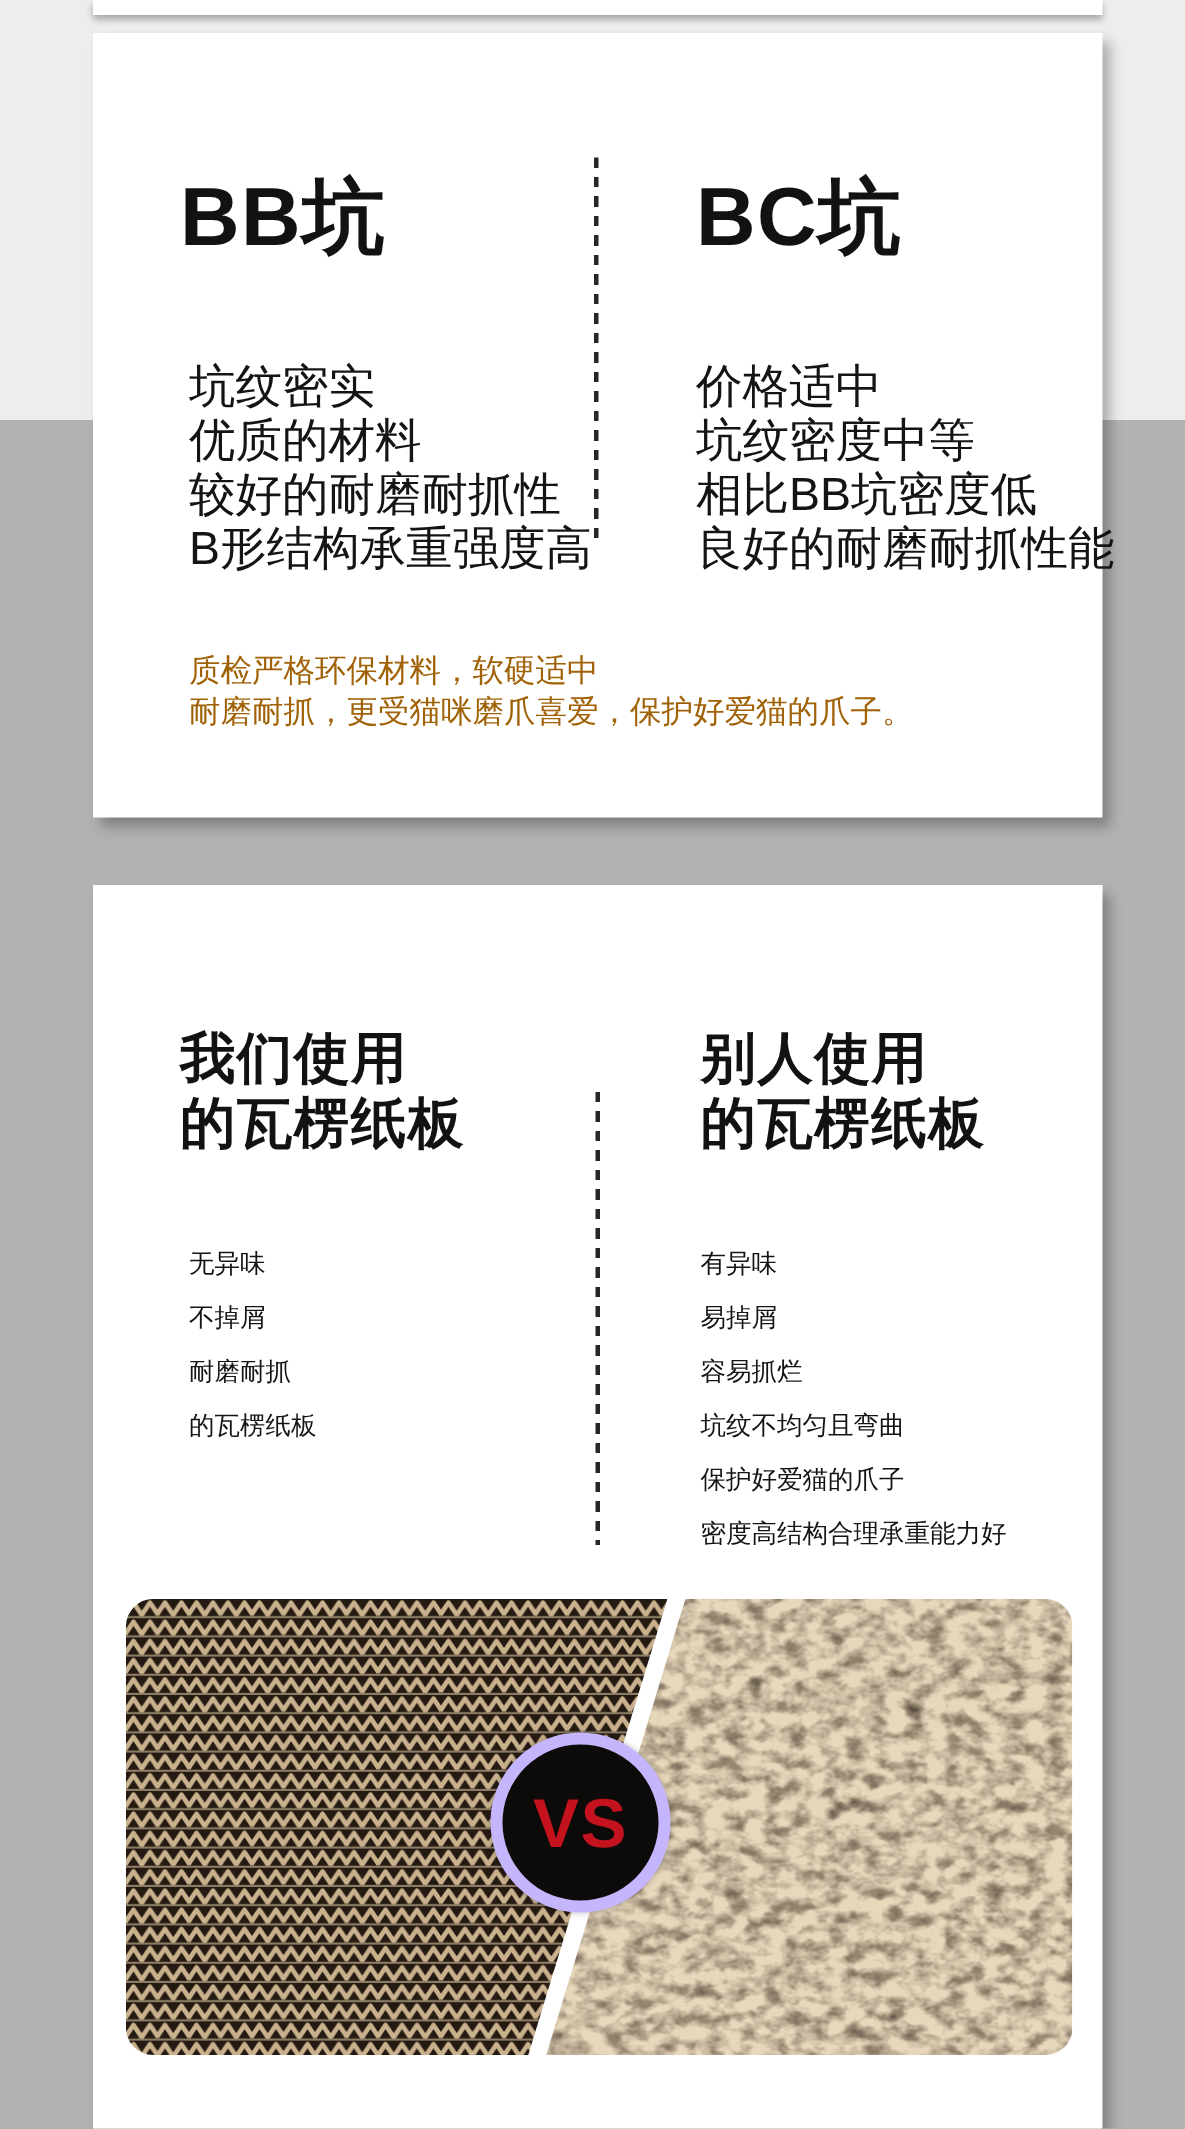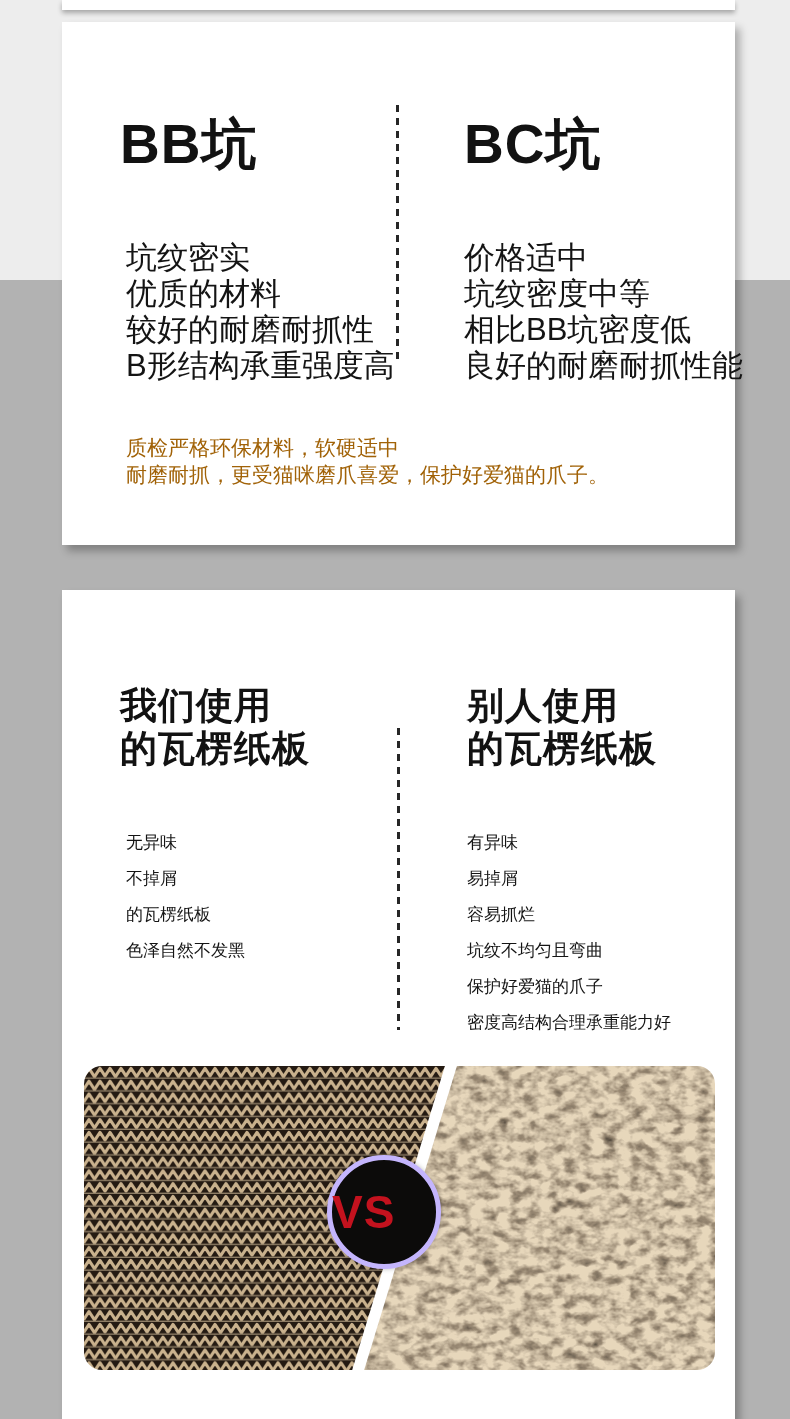--- a/index.html
+++ b/index.html
@@ -66,22 +66,22 @@
     position:absolute;left:22px;top:476px;width:631px;height:304px;
     border-radius:18px;overflow:hidden;background:#ffffff;
   }
   .photo{position:absolute;left:0;top:0;width:100%;height:100%;}
   .photo svg{display:block;width:100%;height:100%;}
   .photo.left{clip-path:polygon(0 0,57.2% 0,42.5% 100%,0 100%);}
   .photo.right{clip-path:polygon(59.1% 0,100% 0,100% 100%,44.4% 100%);}
 
   .vs-badge{
     position:absolute;left:243px;top:89px;width:104px;height:104px;
-    background:#0c0b0a;border:5px solid #c4b5fd;border-radius:50%;
-    display:flex;align-items:center;
+    background:#0c0b0a;border:8px solid #c4b5fd;border-radius:50%;
+    display:flex;align-items:center;justify-content:center;
     box-shadow:0 0 5px rgba(0,0,0,.25);
   }
   .vs-badge .vs{
     font-size:46px;font-weight:800;letter-spacing:1px;line-height:1;
     color:#c4121e;
   }
 </style>
 </head>
 <body>
 
@@ -123,22 +123,22 @@
   <h2 class="c2-title t-right">
     <span>别人使用</span>
     <span>的瓦楞纸板</span>
   </h2>
 
   <div class="v-divider d2"></div>
 
   <ul class="plist c2 l">
     <li>无异味</li>
     <li>不掉屑</li>
+    <li>耐磨耐抓</li>
     <li>的瓦楞纸板</li>
-    <li>色泽自然不发黑</li>
   </ul>
 
   <ul class="plist c2 r">
     <li>有异味</li>
     <li>易掉屑</li>
     <li>容易抓烂</li>
     <li>坑纹不均匀且弯曲</li>
     <li>保护好爱猫的爪子</li>
     <li>密度高结构合理承重能力好</li>
   </ul>

